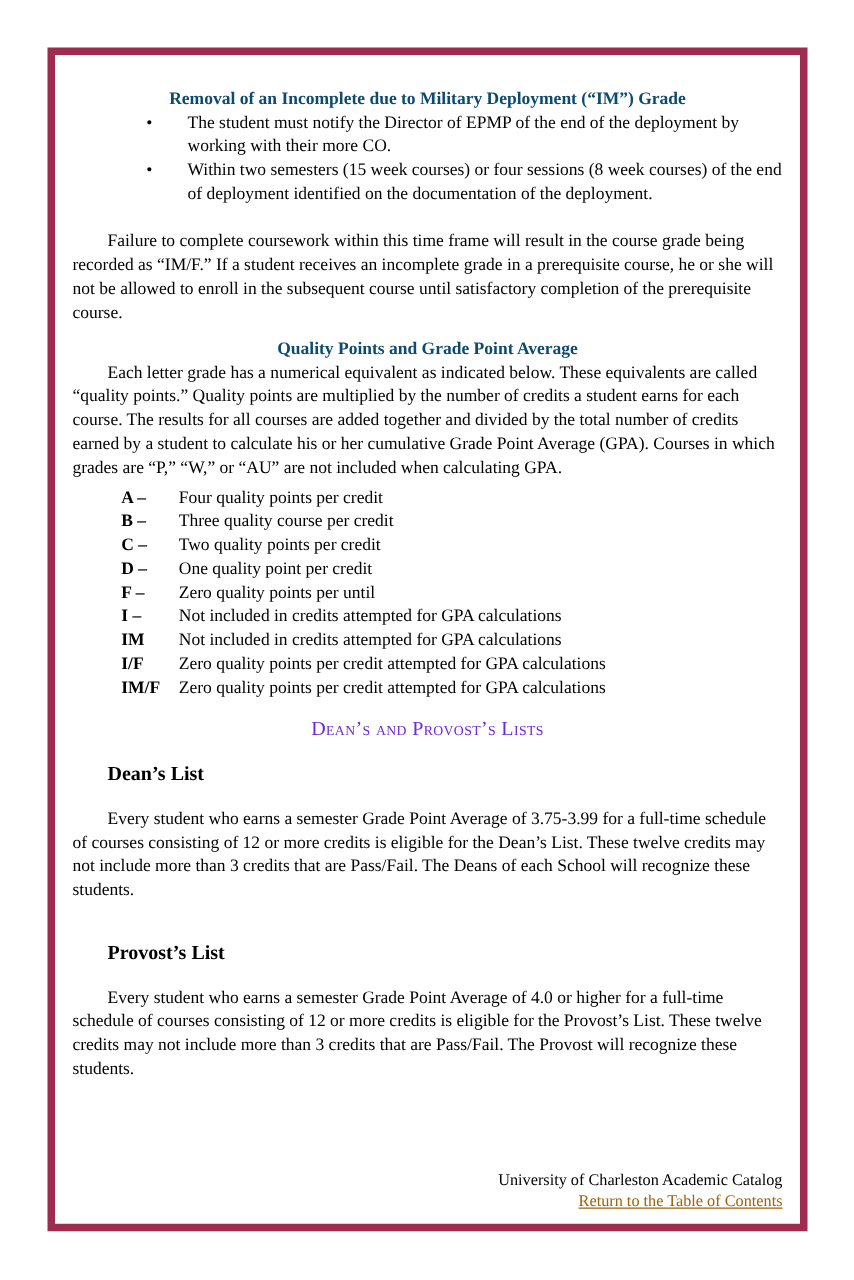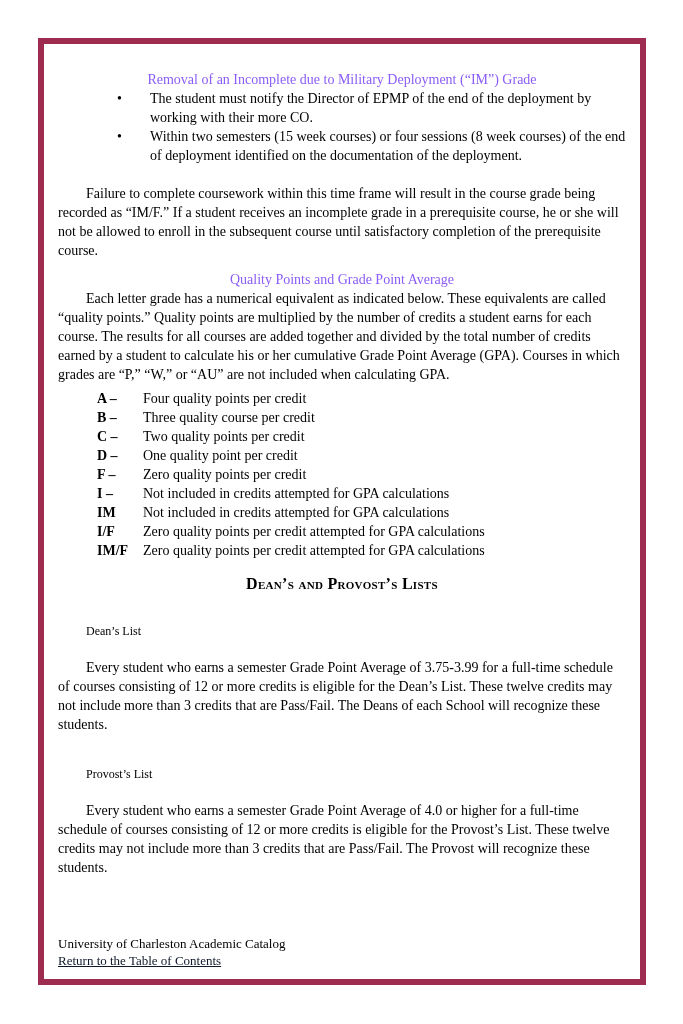--- a/index.html
+++ b/index.html
@@ -26,22 +26,22 @@
     flex-direction: column;
     height: 100%;
     padding: 26px 14px 8px 14px;
     box-sizing: border-box;
     font-size: 14px;
     line-height: 19px;
   }
   .mheading {
     margin: 0 0 0 0;
     text-align: center;
-    font-weight: normal;
-    color: #8b5cf6;
+    font-weight: bold;
+    color: #0c4a6e;
     font-size: 14px;
   }
   .mheading.space-above { margin-top: 10px; }
   p.body {
     margin: 0;
     text-indent: 28px;
     text-align: left;
   }
   p.space-above { margin-top: 19px; font-family: Liberation Serif, serif; }
   .bullet-list {
@@ -59,44 +59,44 @@
   .grades {
     margin: 5px 0 0 39px;
   }
   .grade-row { display: flex; }
   .grade-term {
     flex: 0 0 46px;
     font-weight: bold;
   }
   .grade-desc { flex: 1 1 auto; }
   .lists-heading {
-    margin: 14px 0 12px 0;
+    margin: 14px 0 0 0;
     text-align: center;
-    font-weight: bold;
-    color: #000000;
+    font-weight: normal;
+    color: #6d28d9;
     font-size: 16px;
     font-variant: small-caps;
     letter-spacing: 0.3px;
   }
   .subheading {
     margin: 17px 0 0 28px;
-    font-weight: normal;
-    font-size: 12px;
+    font-weight: bold;
+    font-size: 16px;
   }
   .subheading.tight { margin-top: 31px; }
   p.after-sub { margin-top: 17px; }
   .spacer { flex: 1 1 auto; }
   .footer {
-    text-align: left;
+    text-align: right;
     font-size: 13px;
     line-height: 17px;
     padding-bottom: 2px;
   }
   .footer-link {
-    color: #0f172a;
+    color: #a16207;
     text-decoration: underline;
     cursor: pointer;
   }
 </style>
 </head>
 <body>
 
 <div class="frame">
   <div class="content">
 
@@ -132,21 +132,21 @@
       <div class="grade-row">
         <span class="grade-term">C –</span>
         <span class="grade-desc">Two quality points per credit</span>
       </div>
       <div class="grade-row">
         <span class="grade-term">D –</span>
         <span class="grade-desc">One quality point per credit</span>
       </div>
       <div class="grade-row">
         <span class="grade-term">F –</span>
-        <span class="grade-desc">Zero quality points per credit</span>
+        <span class="grade-desc">Zero quality points per until</span>
       </div>
       <div class="grade-row">
         <span class="grade-term">I –</span>
         <span class="grade-desc">Not included in credits attempted for GPA calculations</span>
       </div>
       <div class="grade-row">
         <span class="grade-term">IM</span>
         <span class="grade-desc">Not included in credits attempted for GPA calculations</span>
       </div>
       <div class="grade-row">

